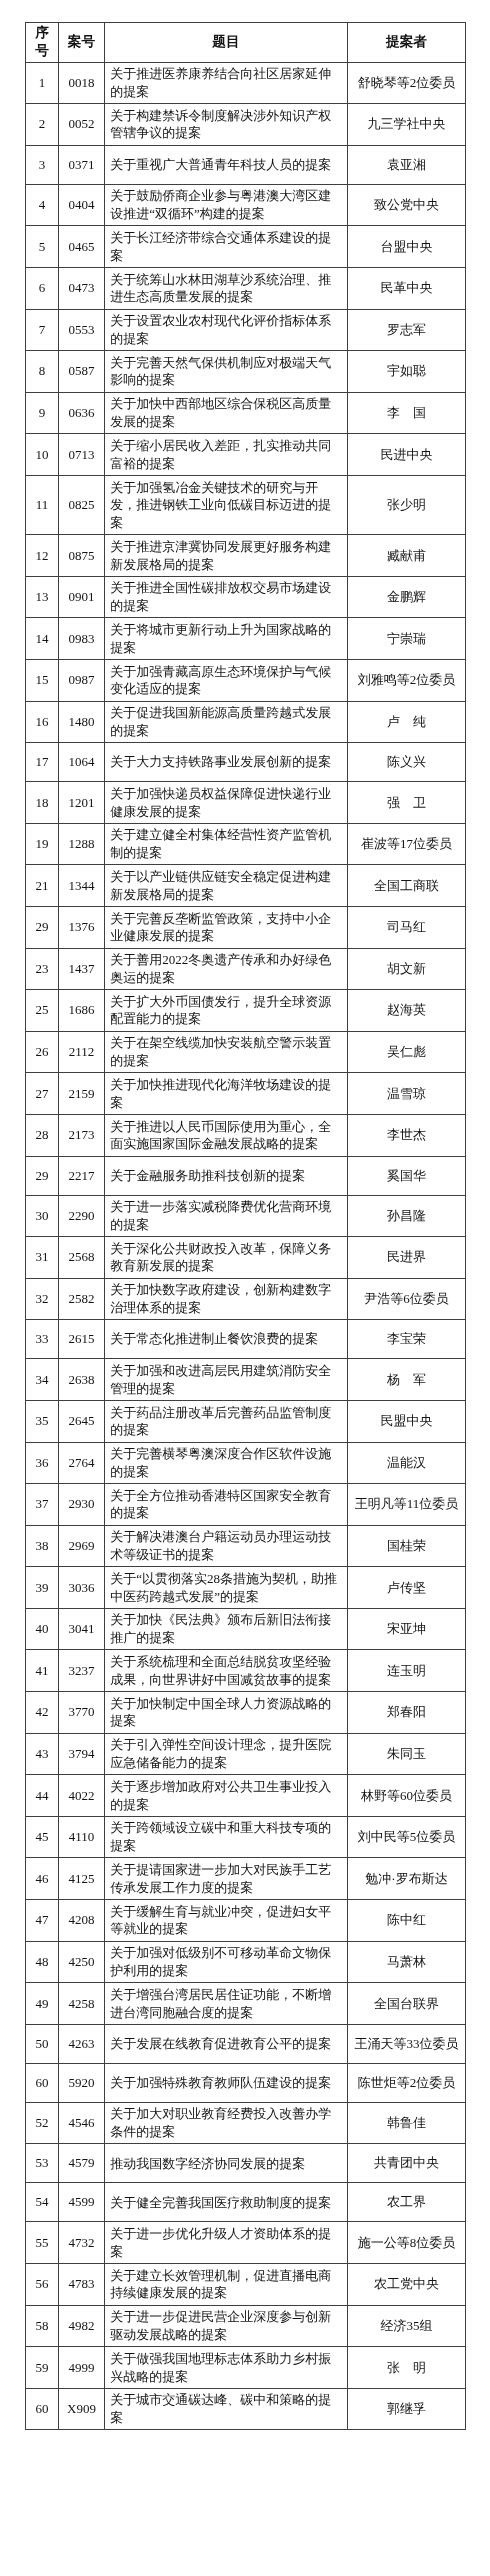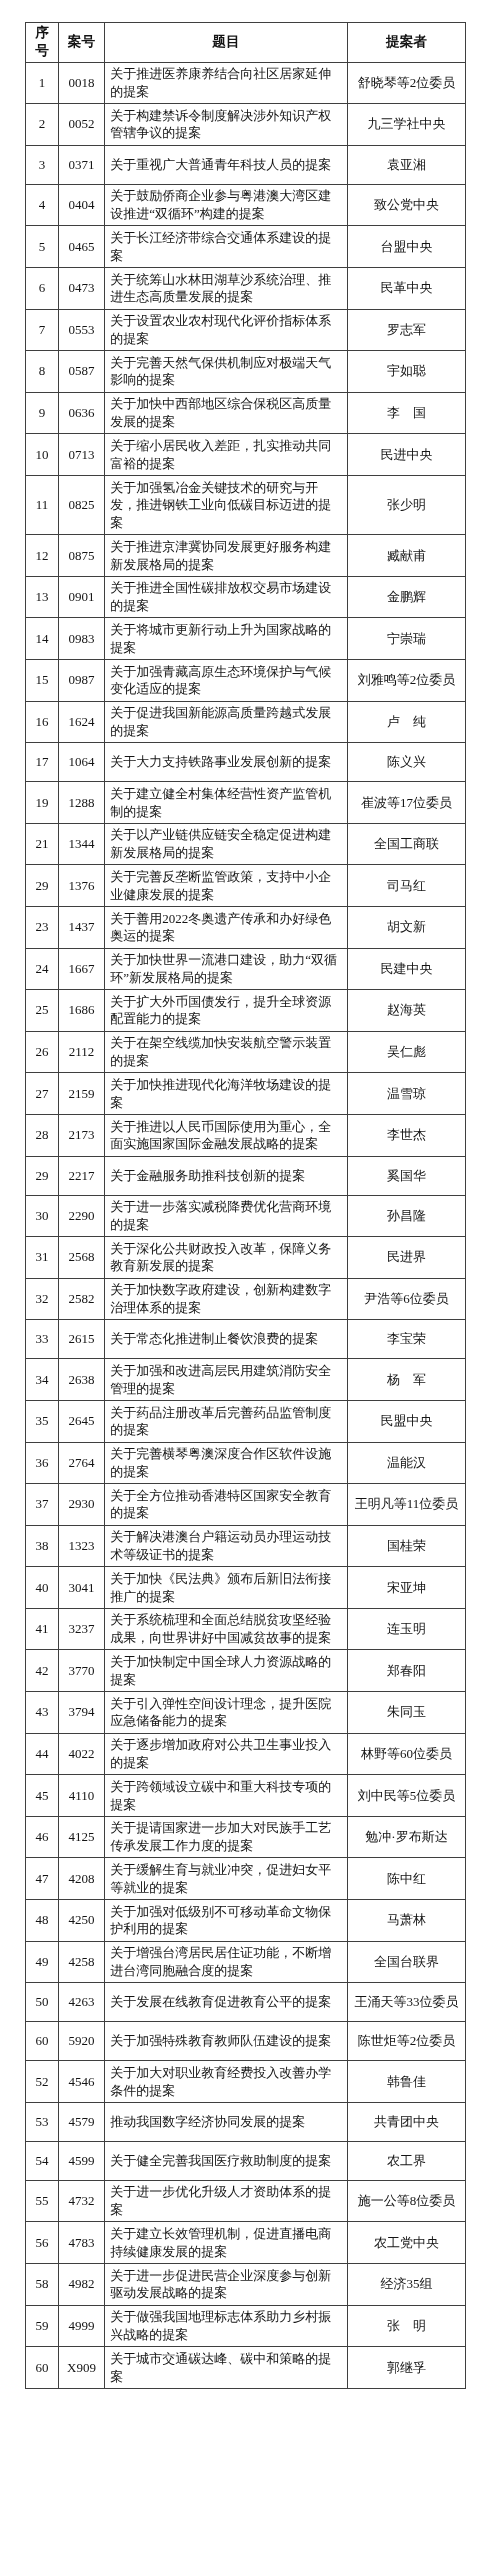--- a/index.html
+++ b/index.html
@@ -143,31 +143,37 @@
           <td class="c-prop">宁崇瑞</td>
         </tr>
         <tr>
           <td class="c-num">15</td>
           <td class="c-case">0987</td>
           <td class="c-title">关于加强青藏高原生态环境保护与气候变化适应的提案</td>
           <td class="c-prop">刘雅鸣等2位委员</td>
         </tr>
         <tr>
           <td class="c-num">16</td>
-          <td class="c-case">1624</td>
+          <td class="c-case">1480</td>
           <td class="c-title">关于促进我国新能源高质量跨越式发展的提案</td>
           <td class="c-prop">卢　纯</td>
         </tr>
         <tr>
           <td class="c-num">17</td>
           <td class="c-case">1064</td>
           <td class="c-title">关于大力支持铁路事业发展创新的提案</td>
           <td class="c-prop">陈义兴</td>
         </tr>
         <tr>
+          <td class="c-num">18</td>
+          <td class="c-case">1201</td>
+          <td class="c-title">关于加强快递员权益保障促进快递行业健康发展的提案</td>
+          <td class="c-prop">强　卫</td>
+        </tr>
+        <tr>
           <td class="c-num">19</td>
           <td class="c-case">1288</td>
           <td class="c-title">关于建立健全村集体经营性资产监管机制的提案</td>
           <td class="c-prop">崔波等17位委员</td>
         </tr>
         <tr>
           <td class="c-num">21</td>
           <td class="c-case">1344</td>
           <td class="c-title">关于以产业链供应链安全稳定促进构建新发展格局的提案</td>
           <td class="c-prop">全国工商联</td>
@@ -178,26 +184,20 @@
           <td class="c-title">关于完善反垄断监管政策，支持中小企业健康发展的提案</td>
           <td class="c-prop">司马红</td>
         </tr>
         <tr>
           <td class="c-num">23</td>
           <td class="c-case">1437</td>
           <td class="c-title">关于善用2022冬奥遗产传承和办好绿色奥运的提案</td>
           <td class="c-prop">胡文新</td>
         </tr>
         <tr>
-          <td class="c-num">24</td>
-          <td class="c-case">1667</td>
-          <td class="c-title">关于加快世界一流港口建设，助力“双循环”新发展格局的提案</td>
-          <td class="c-prop">民建中央</td>
-        </tr>
-        <tr>
           <td class="c-num">25</td>
           <td class="c-case">1686</td>
           <td class="c-title">关于扩大外币国债发行，提升全球资源配置能力的提案</td>
           <td class="c-prop">赵海英</td>
         </tr>
         <tr>
           <td class="c-num">26</td>
           <td class="c-case">2112</td>
           <td class="c-title">关于在架空线缆加快安装航空警示装置的提案</td>
           <td class="c-prop">吴仁彪</td>
@@ -263,23 +263,29 @@
           <td class="c-prop">温能汉</td>
         </tr>
         <tr>
           <td class="c-num">37</td>
           <td class="c-case">2930</td>
           <td class="c-title">关于全方位推动香港特区国家安全教育的提案</td>
           <td class="c-prop">王明凡等11位委员</td>
         </tr>
         <tr>
           <td class="c-num">38</td>
-          <td class="c-case">1323</td>
+          <td class="c-case">2969</td>
           <td class="c-title">关于解决港澳台户籍运动员办理运动技术等级证书的提案</td>
           <td class="c-prop">国桂荣</td>
+        </tr>
+        <tr>
+          <td class="c-num">39</td>
+          <td class="c-case">3036</td>
+          <td class="c-title">关于“以贯彻落实28条措施为契机，助推中医药跨越式发展”的提案</td>
+          <td class="c-prop">卢传坚</td>
         </tr>
         <tr>
           <td class="c-num">40</td>
           <td class="c-case">3041</td>
           <td class="c-title">关于加快《民法典》颁布后新旧法衔接推广的提案</td>
           <td class="c-prop">宋亚坤</td>
         </tr>
         <tr>
           <td class="c-num">41</td>
           <td class="c-case">3237</td>

